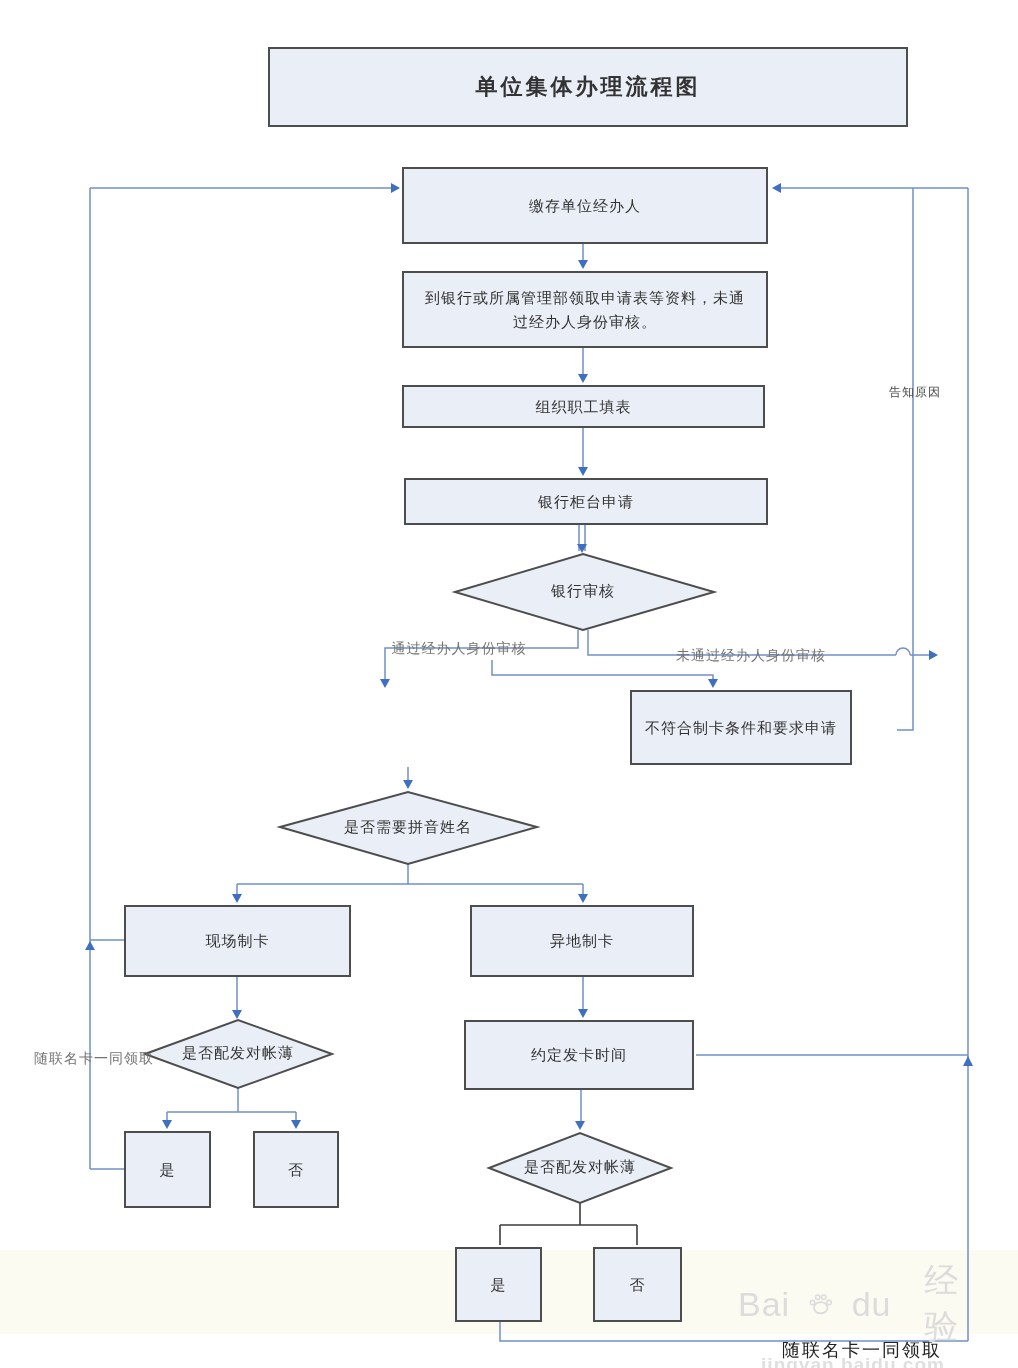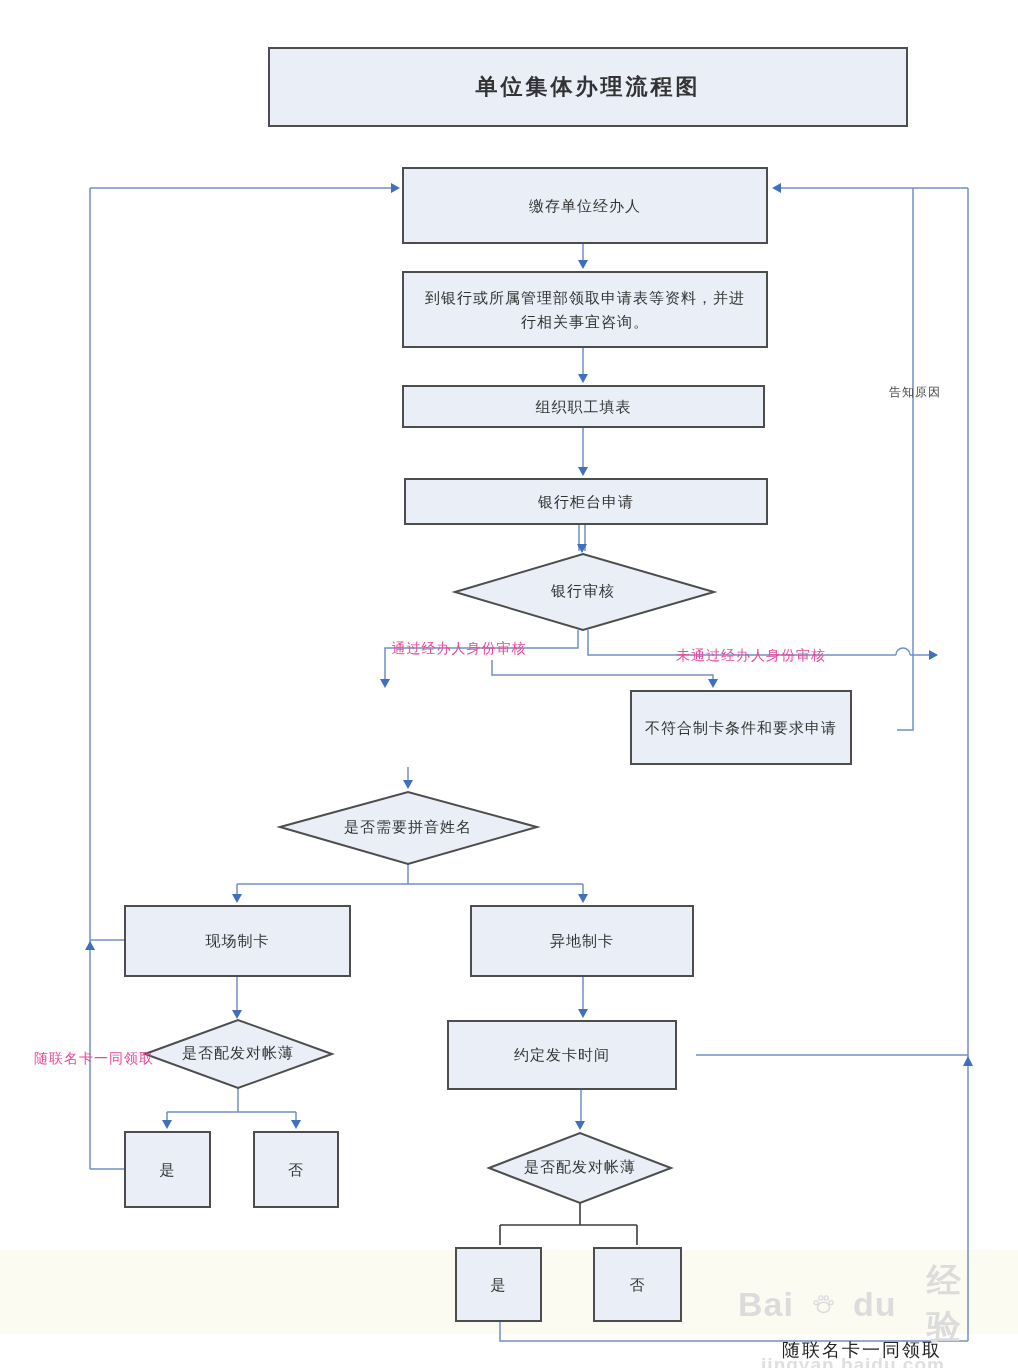--- a/index.html
+++ b/index.html
@@ -30,30 +30,30 @@
     display:flex;align-items:center;justify-content:center;text-align:center;
     font-size:15px;letter-spacing:1px;line-height:1.6;padding:2px 18px;
   }
   .title-box{font-size:22px;font-weight:bold;letter-spacing:3px;}
   .dtext{
     position:absolute;z-index:2;transform:translate(-50%,-50%);
     font-size:15px;letter-spacing:1px;white-space:nowrap;text-align:center;
   }
   .elabel{
     position:absolute;z-index:2;transform:translate(-50%,-50%);
-    font-size:14px;letter-spacing:1px;white-space:nowrap;color:#ec4899;
+    font-size:14px;letter-spacing:1px;white-space:nowrap;color:#737373;
   }
   .elabel.small{font-size:12px;color:#4a4a4a;}
   .elabel.big{font-size:18px;color:#222;letter-spacing:2px;}
   .watermark{
     position:absolute;z-index:3;right:50px;top:1258px;width:230px;
     color:var(--watermark-color);text-align:center;
     font-family:"Liberation Sans","DejaVu Sans",sans-serif;user-select:none;
   }
-  .wm-row1{font-size:34px;font-weight:bold;letter-spacing:1px;display:flex;align-items:center;justify-content:center;gap:18px;}
+  .wm-row1{font-size:34px;font-weight:normal;letter-spacing:1px;display:flex;align-items:center;justify-content:center;gap:18px;}
   .wm-row2{font-size:19px;font-weight:bold;letter-spacing:1px;margin-top:4px;opacity:.9;}
   .wm-paw{display:inline-block;width:34px;height:30px;}
 </style>
 </head>
 <body>
 
 <div id="stage">
 
   <div class="band"></div>
 
@@ -117,38 +117,38 @@
     <polygon class="diamond" points="455,592 583,554 714,592 583,630"></polygon>
     <polygon class="diamond" points="280,827 408,792 537,827 408,864"></polygon>
     <polygon class="diamond" points="145,1054 238,1020 332,1054 238,1088"></polygon>
     <polygon class="diamond" points="489,1168 580,1133 671,1168 580,1203"></polygon>
   </svg>
 
   <div class="box title-box" style="left:268px;top:47px;width:640px;height:80px;">单位集体办理流程图</div>
 
   <div class="box" style="left:402px;top:167px;width:366px;height:77px;">缴存单位经办人</div>
 
-  <div class="box" style="left:402px;top:271px;width:366px;height:77px;">到银行或所属管理部领取申请表等资料，并进行相关事宜咨询。</div>
+  <div class="box" style="left:402px;top:271px;width:366px;height:77px;">到银行或所属管理部领取申请表等资料，未通过经办人身份审核。</div>
 
   <div class="box" style="left:402px;top:385px;width:363px;height:43px;">组织职工填表</div>
 
   <div class="box" style="left:404px;top:478px;width:364px;height:47px;">银行柜台申请</div>
 
 
   <div class="box" style="left:630px;top:690px;width:222px;height:75px;padding:2px 10px;">不符合制卡条件和要求申请</div>
 
   <div class="box" style="left:470px;top:905px;width:224px;height:72px;">异地制卡</div>
 
   <div class="box" style="left:124px;top:905px;width:227px;height:72px;">现场制卡</div>
 
   <div class="box" style="left:124px;top:1131px;width:87px;height:77px;">是</div>
 
   <div class="box" style="left:253px;top:1131px;width:86px;height:77px;">否</div>
 
-  <div class="box" style="left:447px;top:1020px;width:230px;height:70px;">约定发卡时间</div>
+  <div class="box" style="left:464px;top:1020px;width:230px;height:70px;">约定发卡时间</div>
 
   <div class="box" style="left:455px;top:1247px;width:87px;height:75px;">是</div>
 
   <div class="box" style="left:593px;top:1247px;width:89px;height:75px;">否</div>
 
   <div class="dtext" style="left:583px;top:591px;">银行审核</div>
   <div class="dtext" style="left:408px;top:827px;">是否需要拼音姓名</div>
   <div class="dtext" style="left:238px;top:1053px;">是否配发对帐薄</div>
   <div class="dtext" style="left:580px;top:1167px;">是否配发对帐薄</div>
 

